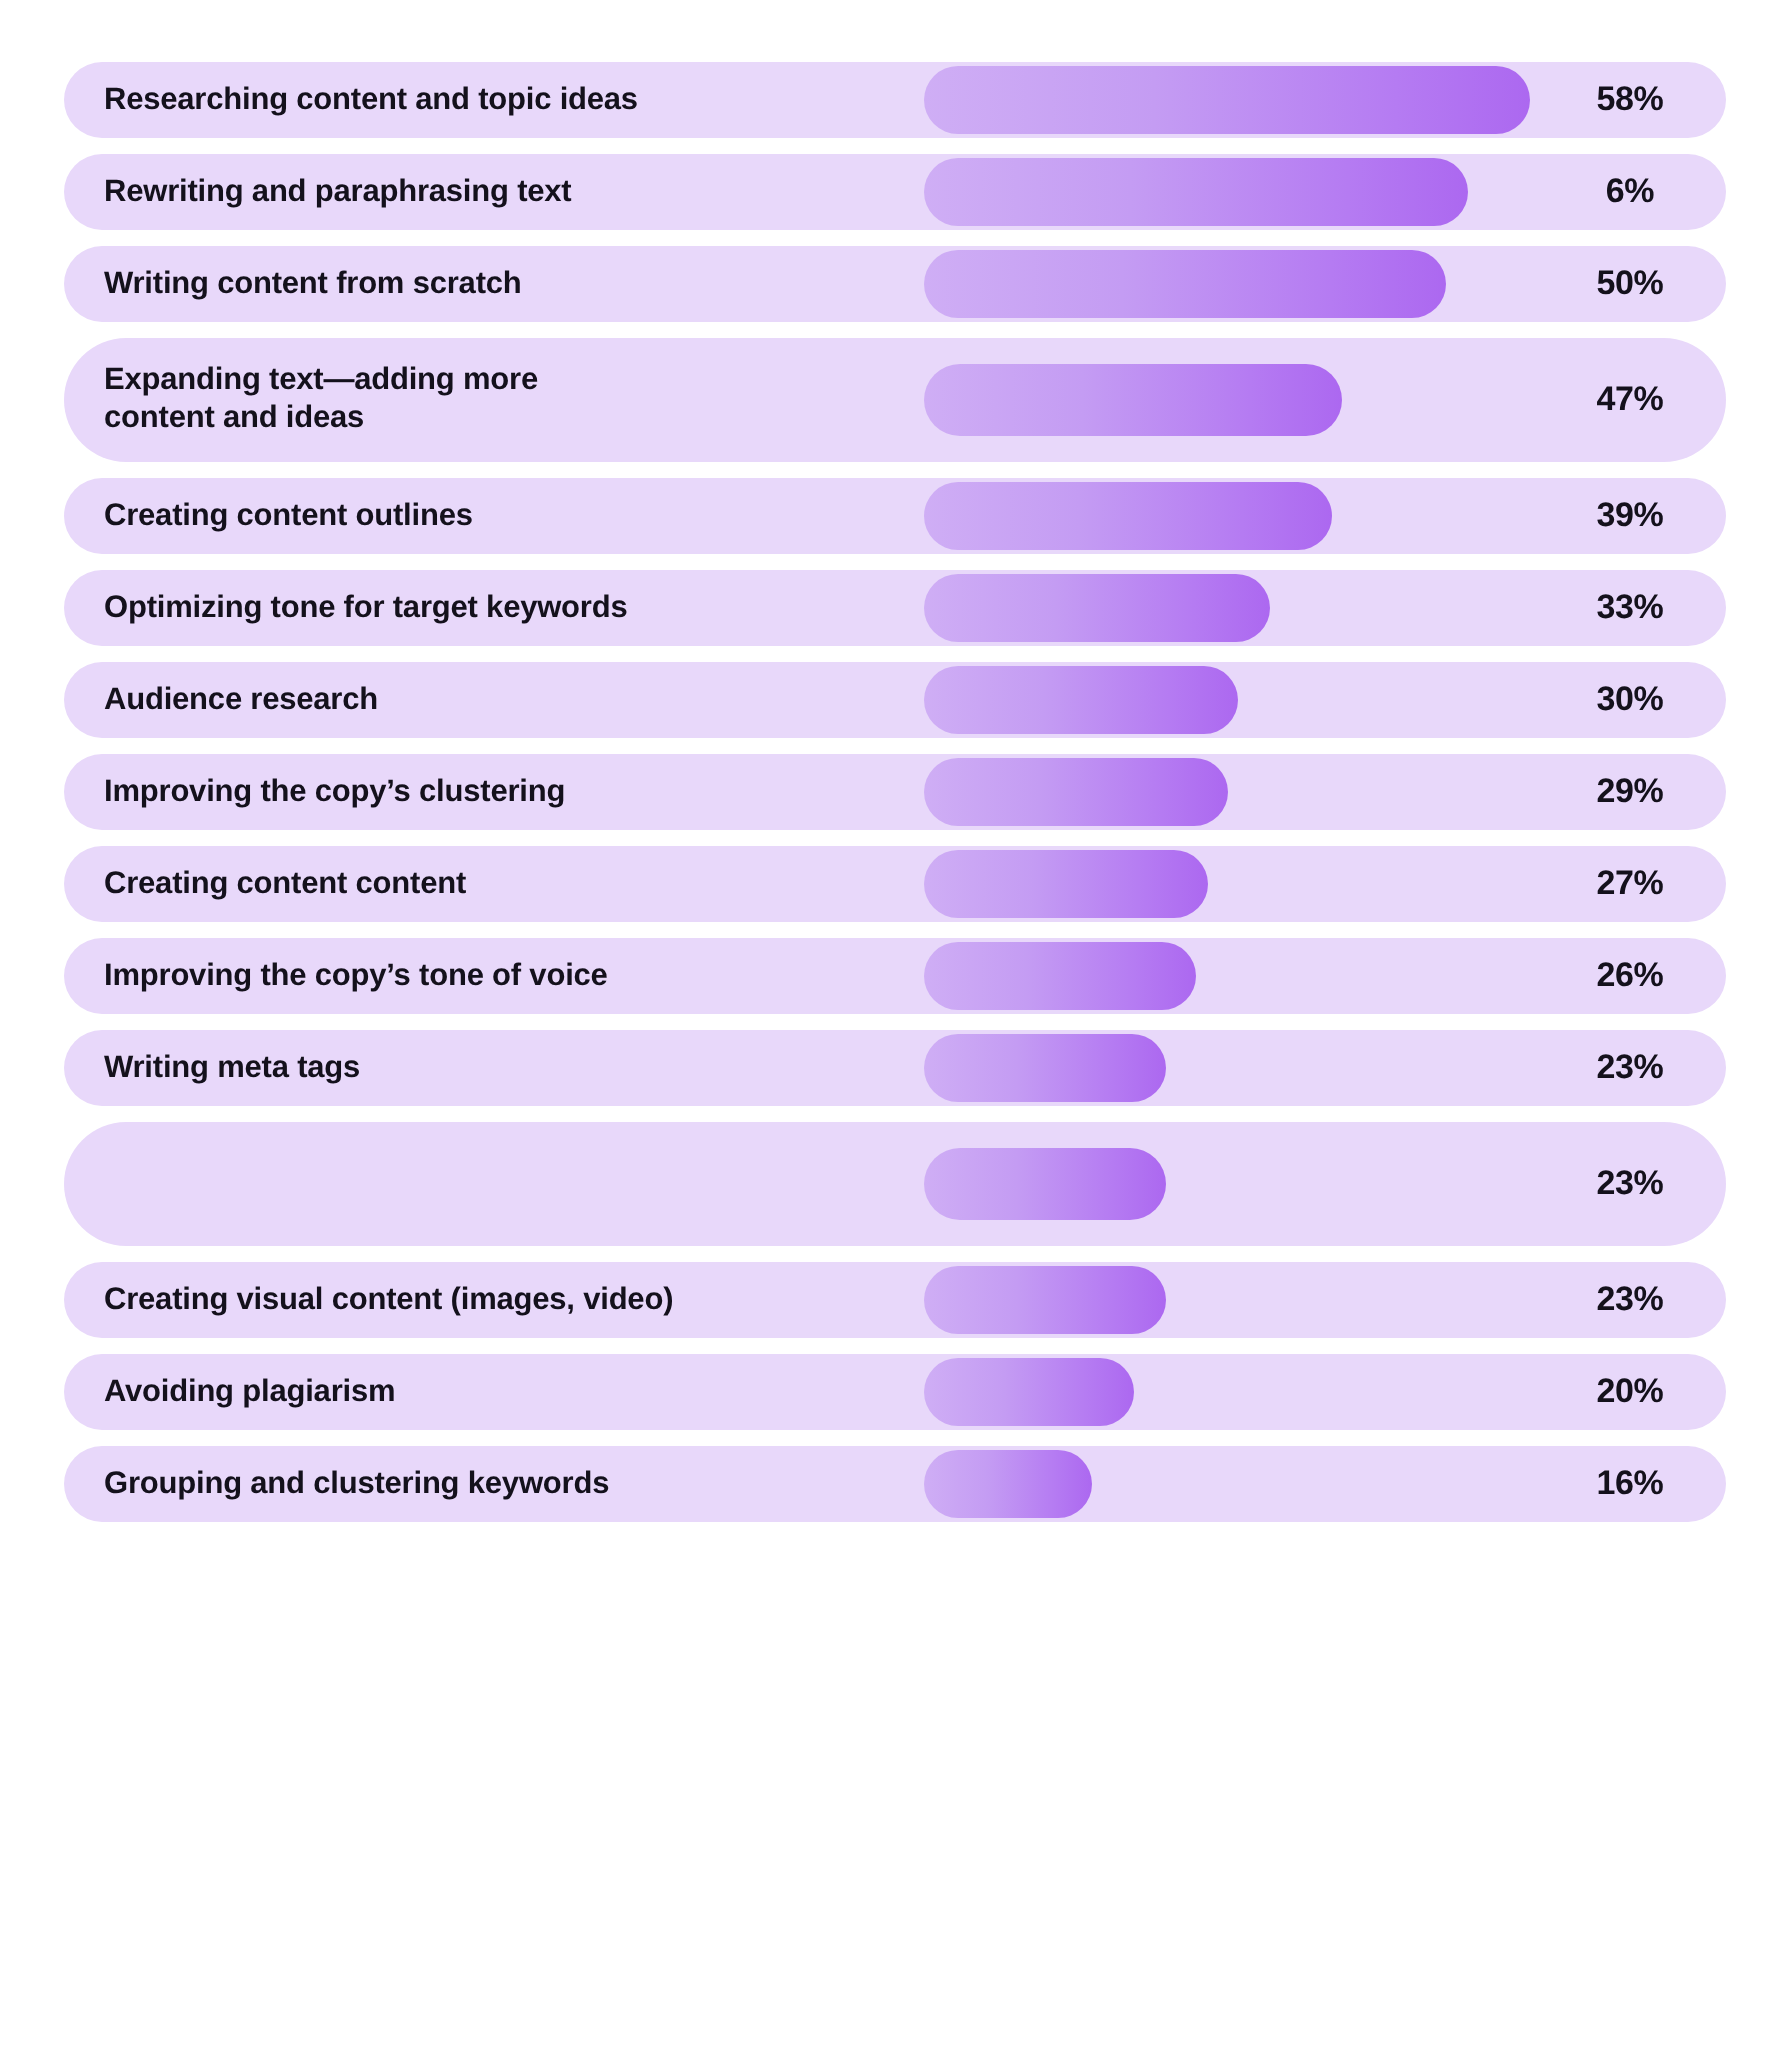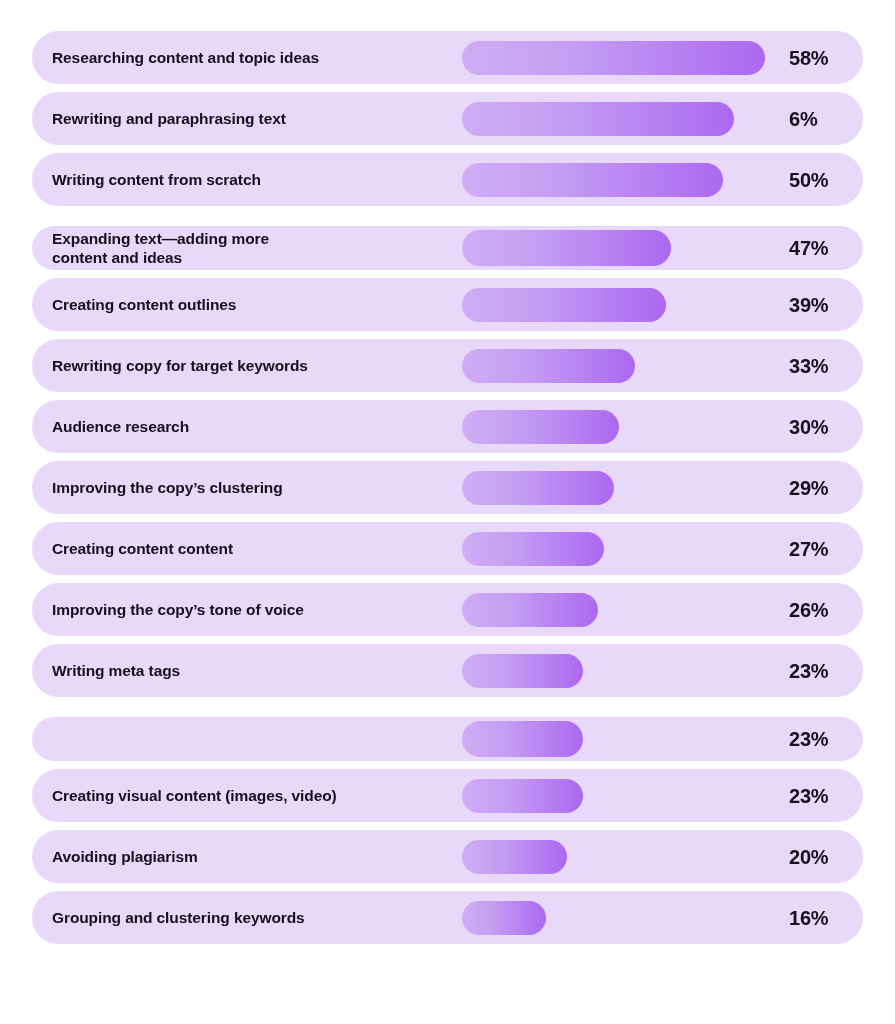--- a/index.html
+++ b/index.html
@@ -24,30 +24,29 @@
     display: flex;
     flex-direction: column;
     gap: 8px;
   }
 
   .row {
     position: relative;
     display: flex;
     align-items: center;
     width: 831px;
-    height: 53px;
+    height: 38px;
     background: #e8d8fa;
     border-radius: 28px;
     overflow: hidden;
   }
 
   .row.two-line {
-    height: 44px;
+    height: 62px;
     border-radius: 31px;
-    margin-top: 12px;
   }
 
   .row-label {
     position: absolute;
     left: 20px;
     top: 50%;
     transform: translateY(-50%);
     width: 400px;
     font-size: 15.5px;
     font-weight: 700;
@@ -73,25 +72,25 @@
     background: linear-gradient(90deg, #cfaef5 0%, #c49cf3 38%, #b57bf2 78%, #ac68f0 100%);
   }
 
   .row.two-line .bar { height: 36px; border-radius: 18px; }
 
   .row-value {
     position: absolute;
     right: 22px;
     top: 50%;
     transform: translateY(-50%);
-    font-size: 20px;
+    font-size: 17px;
     font-weight: 800;
     color: #14111c;
     letter-spacing: -0.2px;
-    text-align: left;
+    text-align: center;
     min-width: 52px;
   }
 </style>
 </head>
 <body>
 
 <div id="chart-root">
   <div class="rows">
       <div class="row">
         <div class="row-label">Researching content and topic ideas</div>
@@ -123,21 +122,21 @@
         <div class="row-value">47%</div>
       </div>
       <div class="row">
         <div class="row-label">Creating content outlines</div>
         <div class="bar-area">
           <div class="bar" aria-valuenow="39" style="width: 204px;"></div>
         </div>
         <div class="row-value">39%</div>
       </div>
       <div class="row">
-        <div class="row-label">Rewriting copy for target keywords</div>
+        <div class="row-label">Optimizing tone for target keywords</div>
         <div class="bar-area">
           <div class="bar" aria-valuenow="33" style="width: 173px;"></div>
         </div>
         <div class="row-value">33%</div>
       </div>
       <div class="row">
         <div class="row-label">Audience research</div>
         <div class="bar-area">
           <div class="bar" aria-valuenow="30" style="width: 157px;"></div>
         </div>

